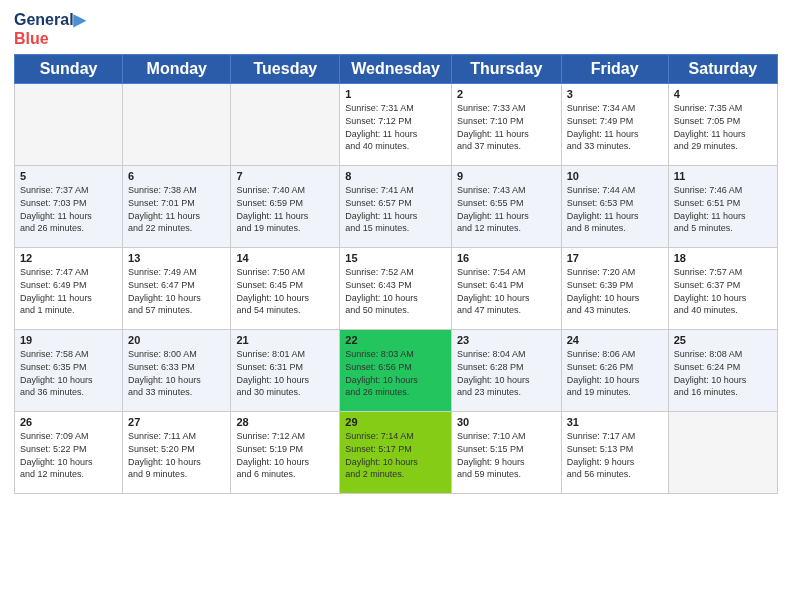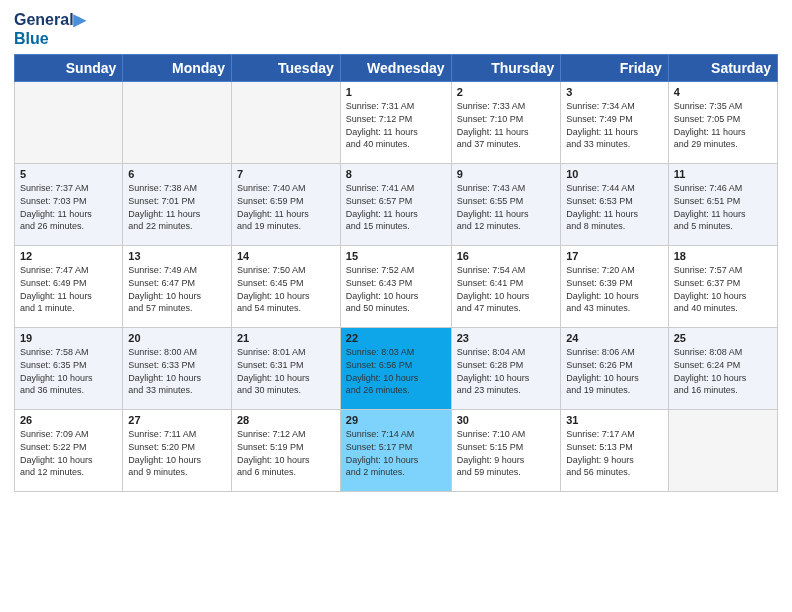--- a/index.html
+++ b/index.html
@@ -39,23 +39,23 @@
       color: #555;
     }
     .calendar {
       width: 100%;
       border-collapse: collapse;
       font-size: 9.5px;
     }
     .calendar thead th {
       background: #2a5caa;
       color: #fff;
-      text-align: right;
+      text-align: center;
       padding: 5px 6px;
-      font-size: 14px;
+      font-size: 16px;
       border: 1px solid #4a7cca;
     }
     .calendar tbody td {
       border: 1px solid #ccc;
       vertical-align: top;
       padding: 4px 5px;
       width: 113px;
       height: 82px;
     }
     .day-num {
@@ -74,21 +74,21 @@
       background: #f5f5f5;
     }
   </style>
 </head>
 <body>
 
 <div class="container">
   <div class="header">
     <div class="logo">
   <div style="font-size:16px; font-weight:bold; color:#1a3a6b; line-height:1.2;">
-    General<span style="color:#4a90d9;">▶</span><br><span style="color:#0369a1;">Blue</span>
+    General<span style="color:#4a90d9;">▶</span><br><span style="color:#ef4444;">Blue</span>
   </div>
 </div>
     <div class="title-area">
       <div class="month-title"></div>
       <div class="location"></div>
     </div>
   </div>
 
   <table class="calendar">
     <thead>
@@ -253,21 +253,21 @@
 Daylight: 10 hours
 and 33 minutes.</div>
           </td>
           <td style="background-color: rgb(240, 244, 250);">
             <span class="day-num">21</span>
             <div class="day-info" style="white-space: pre-line;">Sunrise: 8:01 AM
 Sunset: 6:31 PM
 Daylight: 10 hours
 and 30 minutes.</div>
           </td>
-          <td style="background-color: #0ea5e9;">
+          <td style="background-color: #22c55e;">
             <span class="day-num">22</span>
             <div class="day-info" style="white-space: pre-line;">Sunrise: 8:03 AM
 Sunset: 6:56 PM
 Daylight: 10 hours
 and 26 minutes.</div>
           </td>
           <td style="background-color: rgb(240, 244, 250);">
             <span class="day-num">23</span>
             <div class="day-info" style="white-space: pre-line;">Sunrise: 8:04 AM
 Sunset: 6:28 PM
@@ -304,21 +304,21 @@
 Daylight: 10 hours
 and 9 minutes.</div>
           </td>
           <td style="background-color: rgb(255, 255, 255);">
             <span class="day-num">28</span>
             <div class="day-info" style="white-space: pre-line;">Sunrise: 7:12 AM
 Sunset: 5:19 PM
 Daylight: 10 hours
 and 6 minutes.</div>
           </td>
-          <td style="background-color: #7dd3fc;">
+          <td style="background-color: #84cc16;">
             <span class="day-num">29</span>
             <div class="day-info" style="white-space: pre-line;">Sunrise: 7:14 AM
 Sunset: 5:17 PM
 Daylight: 10 hours
 and 2 minutes.</div>
           </td>
           <td style="background-color: rgb(255, 255, 255);">
             <span class="day-num">30</span>
             <div class="day-info" style="white-space: pre-line;">Sunrise: 7:10 AM
 Sunset: 5:15 PM

